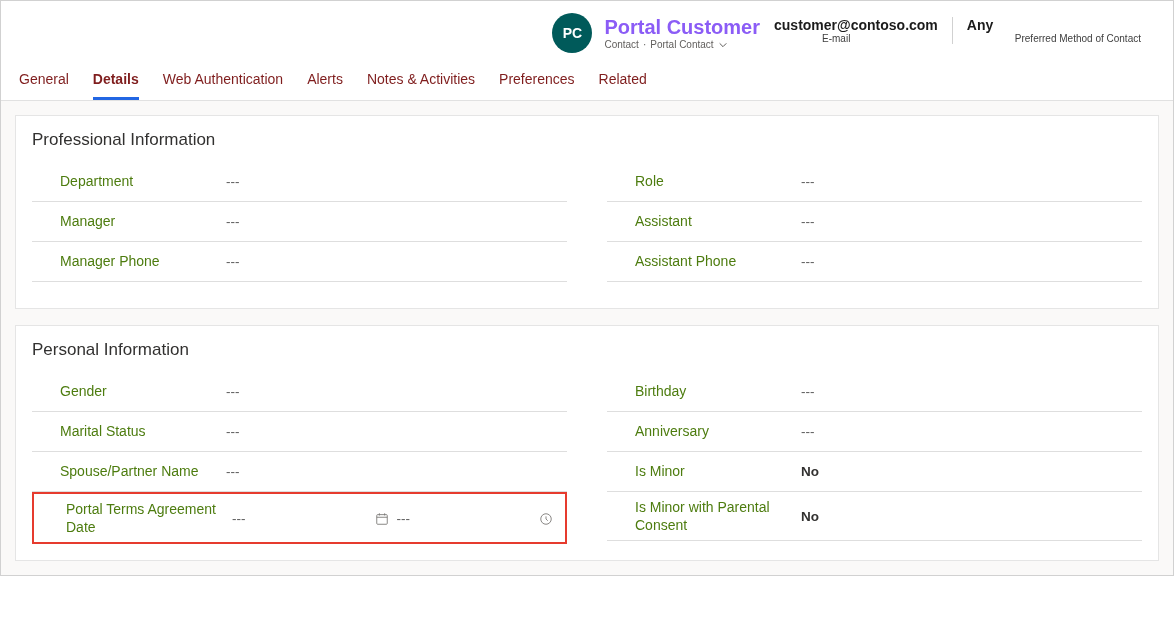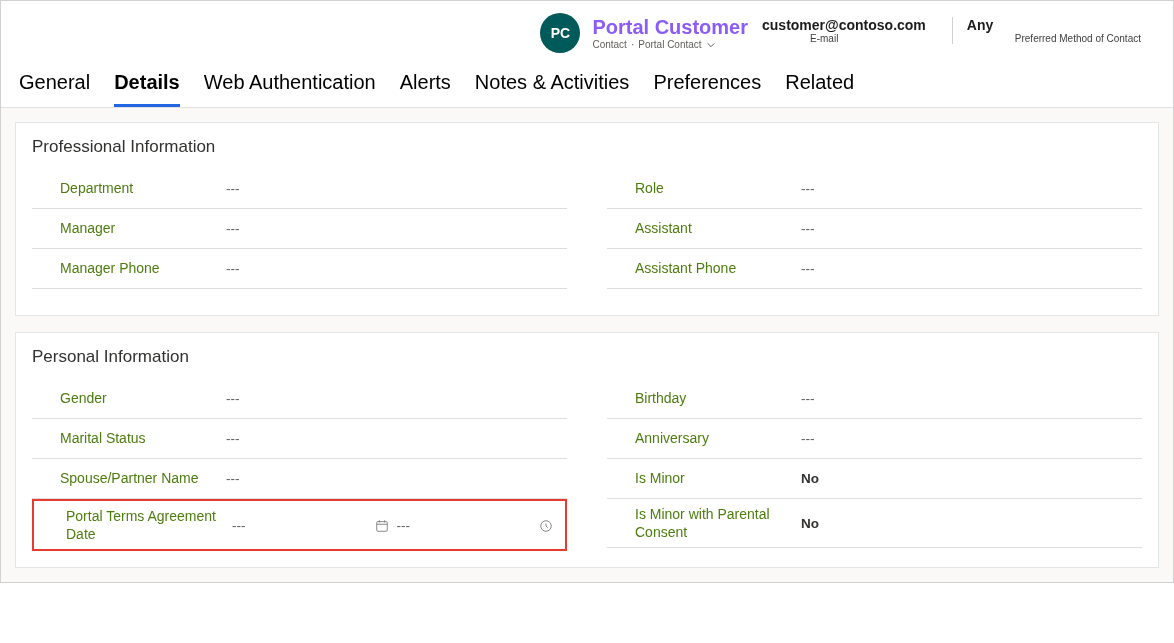--- a/index.html
+++ b/index.html
@@ -52,21 +52,21 @@
     align-items: center;
     gap: 4px;
   }
   .chevron {
     display: inline-block;
   }
   .chevron svg { display: block; }
 
   .header-right {
     display: flex;
-    gap: 12px;
+    gap: 0;
     align-items: flex-start;
     padding-top: 4px;
   }
   .hr-col {
     display: flex;
     flex-direction: column;
     padding: 0 14px;
     border-left: 1px solid #d1d1d1;
   }
   .hr-col:first-child { border-left: none; }
@@ -74,22 +74,22 @@
   .hr-label { font-size: 10px; color: #404040; padding-left: 48px; }
 
   
   .tabs {
     display: flex;
     gap: 24px;
     padding: 18px 18px 0 18px;
     border-bottom: 1px solid #e1e1e1;
   }
   .tab {
-    font-size: 20px;
-    color: #000000;
+    font-size: 14px;
+    color: #7f1d1d;
     padding-bottom: 10px;
     cursor: pointer;
     border-bottom: 3px solid transparent;
   }
   .tab.active {
     font-weight: 600;
     border-bottom: 3px solid #2266e3;
   }
 
   

